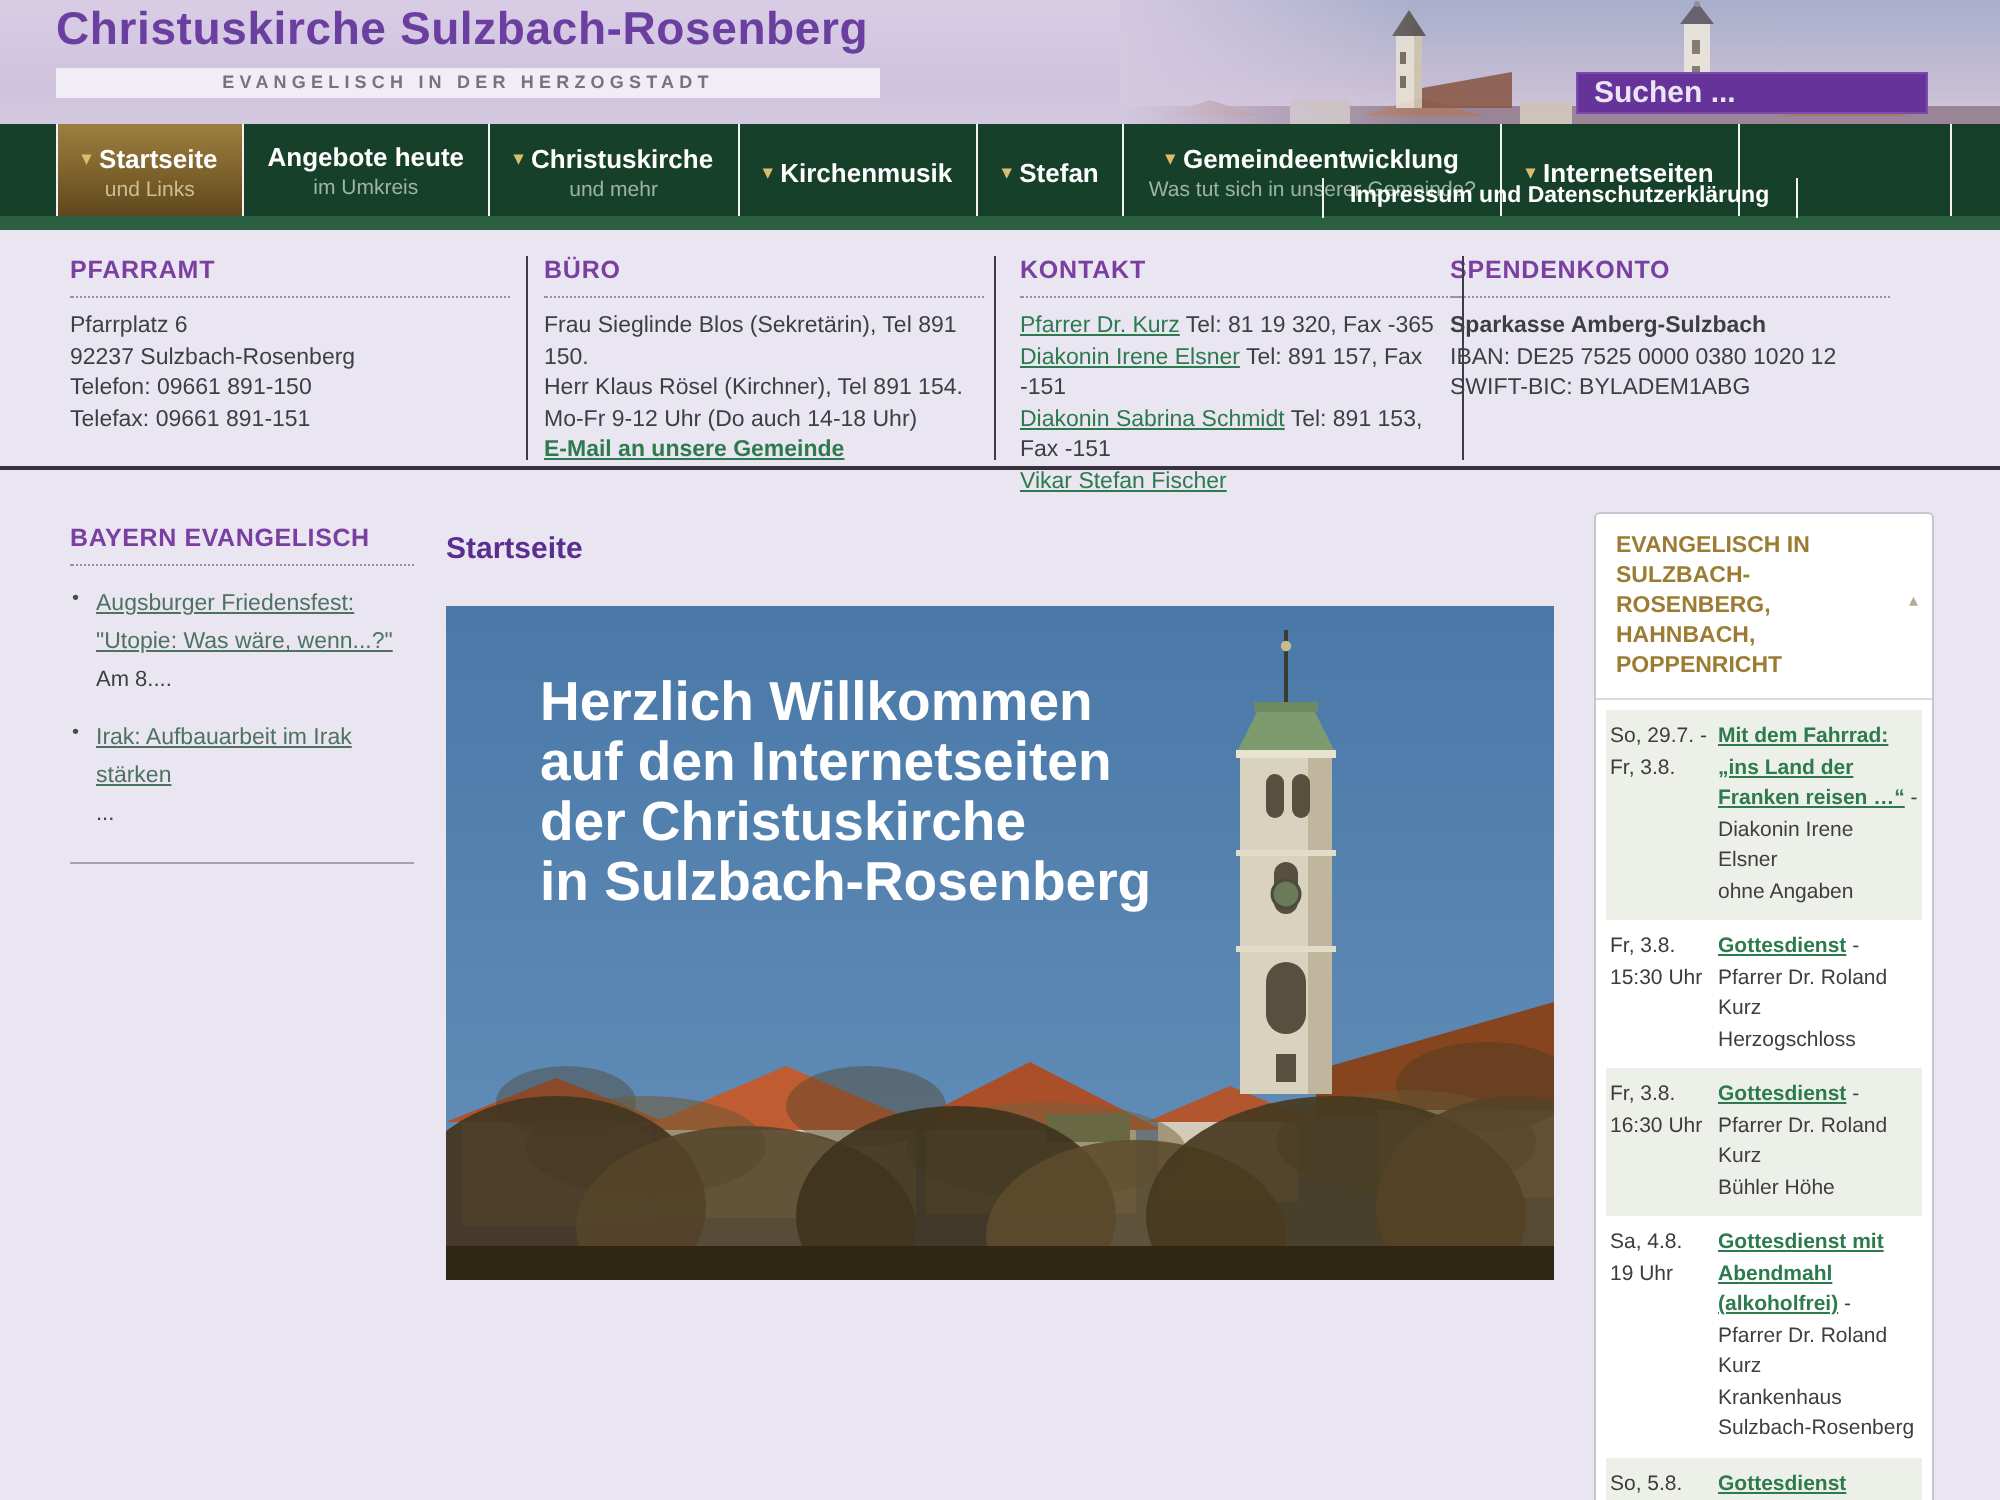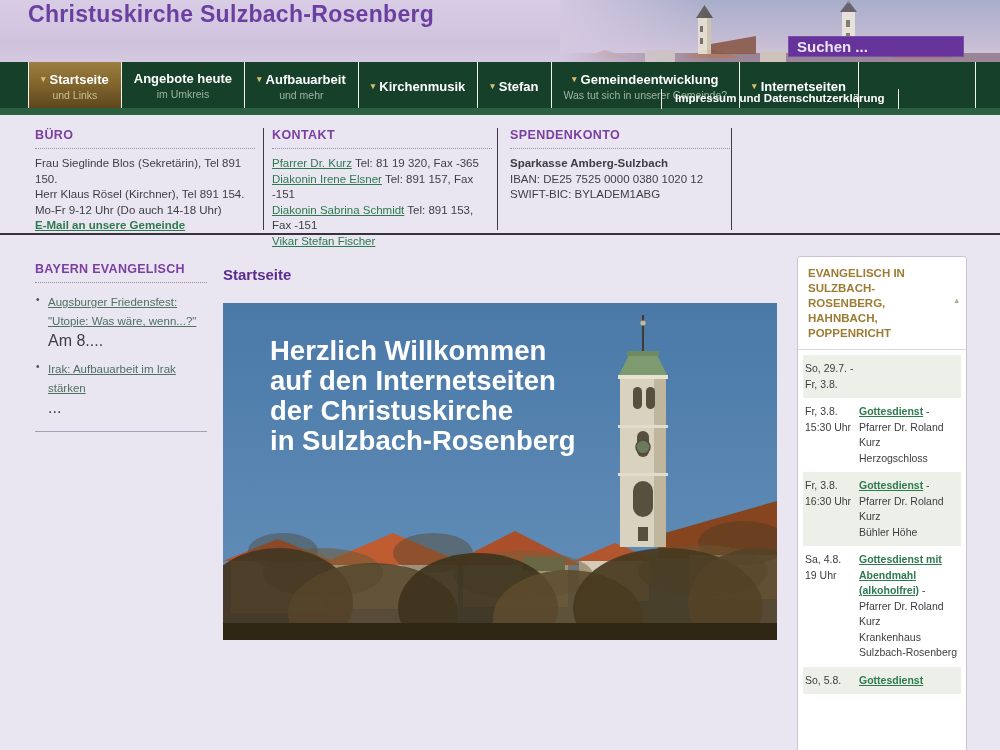--- a/index.html
+++ b/index.html
@@ -66,38 +66,38 @@
     padding:0 13px; font-size:11.5px; font-weight:bold; color:#fff;
     white-space:nowrap; cursor:pointer;
   }
 
   
   .info-cols { position:absolute; left:0; top:115px; width:1000px; height:118px; }
   .info-col { position:absolute; top:13px; width:220px; }
   .info-col:nth-of-type(1){ left:35px; }
   .info-col:nth-of-type(2){ left:272px; }
   .info-col:nth-of-type(3){ left:510px; }
-  .info-col:nth-of-type(4){ left:748px;margin-top:46px; }
+  .info-col:nth-of-type(4){ left:725px; }
   .col-title { font-size:12.5px; font-weight:bold; color:#7a3fa0; letter-spacing:0.4px; }
   .dotted { border-top:1px dotted #97929f; margin:6px 0 7px; }
   .col-line { font-size:11.5px; color:#3e3e42; line-height:15.5px; }
   .green-link { color:#2d7a4e; text-decoration:underline; }
   .green-link.boldlink { font-weight:bold; }
   .line-text.bold { font-weight:bold; }
   .col-sep { position:absolute; top:128px; width:1px; height:102px; background:#3f3b46; }
   .section-divider { position:absolute; left:0; top:233px; width:1000px; height:2px; background:#39313f; }
 
   
   .left-sidebar { position:absolute; left:35px; top:262px; width:172px; }
   .side-title { font-size:12.5px; font-weight:bold; color:#7a3fa0; letter-spacing:0.3px; }
   .side-list { list-style:none; margin-top:9px; }
   .side-list li { position:relative; padding-left:13px; margin-bottom:11px; }
   .side-list li::before { content:"•"; position:absolute; left:1px; top:2px; color:#4a4a4a; font-size:10px; }
   .side-link { font-size:11.5px; color:#4e7260; text-decoration:underline; line-height:17px; cursor:pointer; }
-  .side-note { font-size:16px; color:#3e3e42; margin-top:3px; line-height:15px; }
+  .side-note { font-size:11px; color:#3e3e42; margin-top:3px; line-height:15px; }
   .side-rule { border:none; border-top:1px solid #a59db3; margin-top:16px; }
 
   
   .page-title { position:absolute; left:223px; top:266px; font-size:15px; font-weight:bold; color:#5c2d91; }
   .hero { position:absolute; left:223px; top:303px; width:584px; height:337px; }
   .hero svg { display:block; }
 
   
   .events-panel {
     position:absolute; left:797px; top:256px; width:170px; height:520px;
@@ -154,38 +154,39 @@
       <g opacity="0.85">
         <rect x="282" y="12" width="13" height="34" fill="#efe9dc"></rect>
         <polygon points="280,12 288.5,1 297,12" fill="#5a555e"></polygon>
         <circle cx="288.5" cy="2" r="1.5" fill="#8f8a93"></circle>
         <rect x="286" y="20" width="4" height="7" fill="#7c7263"></rect>
         <rect x="286" y="33" width="4" height="7" fill="#7c7263"></rect>
       </g>
       <rect x="0" y="0" width="150" height="62" fill="url(#hdrFade)"></rect>
     </svg>
     <h1 class="site-title">Christuskirche Sulzbach-Rosenberg</h1>
+    <div class="site-subtitle">EVANGELISCH IN DER HERZOGSTADT</div>
     <input class="search" type="text" placeholder="Suchen ..." style="">
   </header>
 
   <nav class="navbar">
     <div class="nav-items">
 
         <div class="nav-item active">
           <div class="nav-label"><span class="chev">▾</span><span>Startseite</span></div>
           <div class="nav-sub">und Links</div>
         </div>
 
         <div class="nav-item">
           <div class="nav-label"><span>Angebote heute</span></div>
           <div class="nav-sub">im Umkreis</div>
         </div>
 
         <div class="nav-item">
-          <div class="nav-label"><span class="chev">▾</span><span>Aufbauarbeit</span></div>
+          <div class="nav-label"><span class="chev">▾</span><span>Christuskirche</span></div>
           <div class="nav-sub">und mehr</div>
         </div>
 
         <div class="nav-item">
           <div class="nav-label"><span class="chev">▾</span><span>Kirchenmusik</span></div>
 
         </div>
 
         <div class="nav-item">
           <div class="nav-label"><span class="chev">▾</span><span>Stefan</span></div>
@@ -202,20 +203,34 @@
 
         </div>
       </div>
     <div class="nav-sep-right"></div>
     <div class="nav-strip"></div>
     <div class="nav-secondary">Impressum und Datenschutzerklärung</div>
   </nav>
 
   <section class="info-cols">
 
+      <div class="info-col">
+        <h2 class="col-title">PFARRAMT</h2>
+        <div class="dotted"></div>
+        <div class="col-lines">
+
+            <div class="col-line"><span class="line-text">Pfarrplatz 6</span></div>
+
+            <div class="col-line"><span class="line-text">92237 Sulzbach-Rosenberg</span></div>
+
+            <div class="col-line"><span class="line-text">Telefon: 09661 891-150</span></div>
+
+            <div class="col-line"><span class="line-text">Telefax: 09661 891-151</span></div>
+          </div>
+      </div>
 
       <div class="info-col">
         <h2 class="col-title">BÜRO</h2>
         <div class="dotted"></div>
         <div class="col-lines">
 
             <div class="col-line"><span class="line-text">Frau Sieglinde Blos (Sekretärin), Tel 891 150.</span></div>
 
             <div class="col-line"><span class="line-text">Herr Klaus Rösel (Kirchner), Tel 891 154.</span></div>
 
@@ -352,20 +367,27 @@
       <span class="collapse-arrow">▴</span>
     </div>
     <div class="events">
 
         <div class="event shaded">
           <div class="ev-dates">
 
           <div class="ev-date">So, 29.7. -</div>
             <div class="ev-date">Fr, 3.8.</div>
           </div>
+          <div class="ev-body">
+            <div class="ev-head"><a class="ev-link" href="#">Mit dem Fahrrad: „ins Land der Franken reisen …“</a><span class="ev-suffix"> - Diakonin Irene Elsner</span></div>
+            <div class="ev-lines">
+
+            <div class="ev-line">ohne Angaben</div>
+            </div>
+          </div>
         </div>
 
         <div class="event">
           <div class="ev-dates">
 
           <div class="ev-date">Fr, 3.8.</div>
             <div class="ev-date">15:30 Uhr</div>
           </div>
           <div class="ev-body">
             <div class="ev-head"><a class="ev-link" href="#">Gottesdienst</a><span class="ev-suffix"> - Pfarrer Dr. Roland Kurz</span></div>

